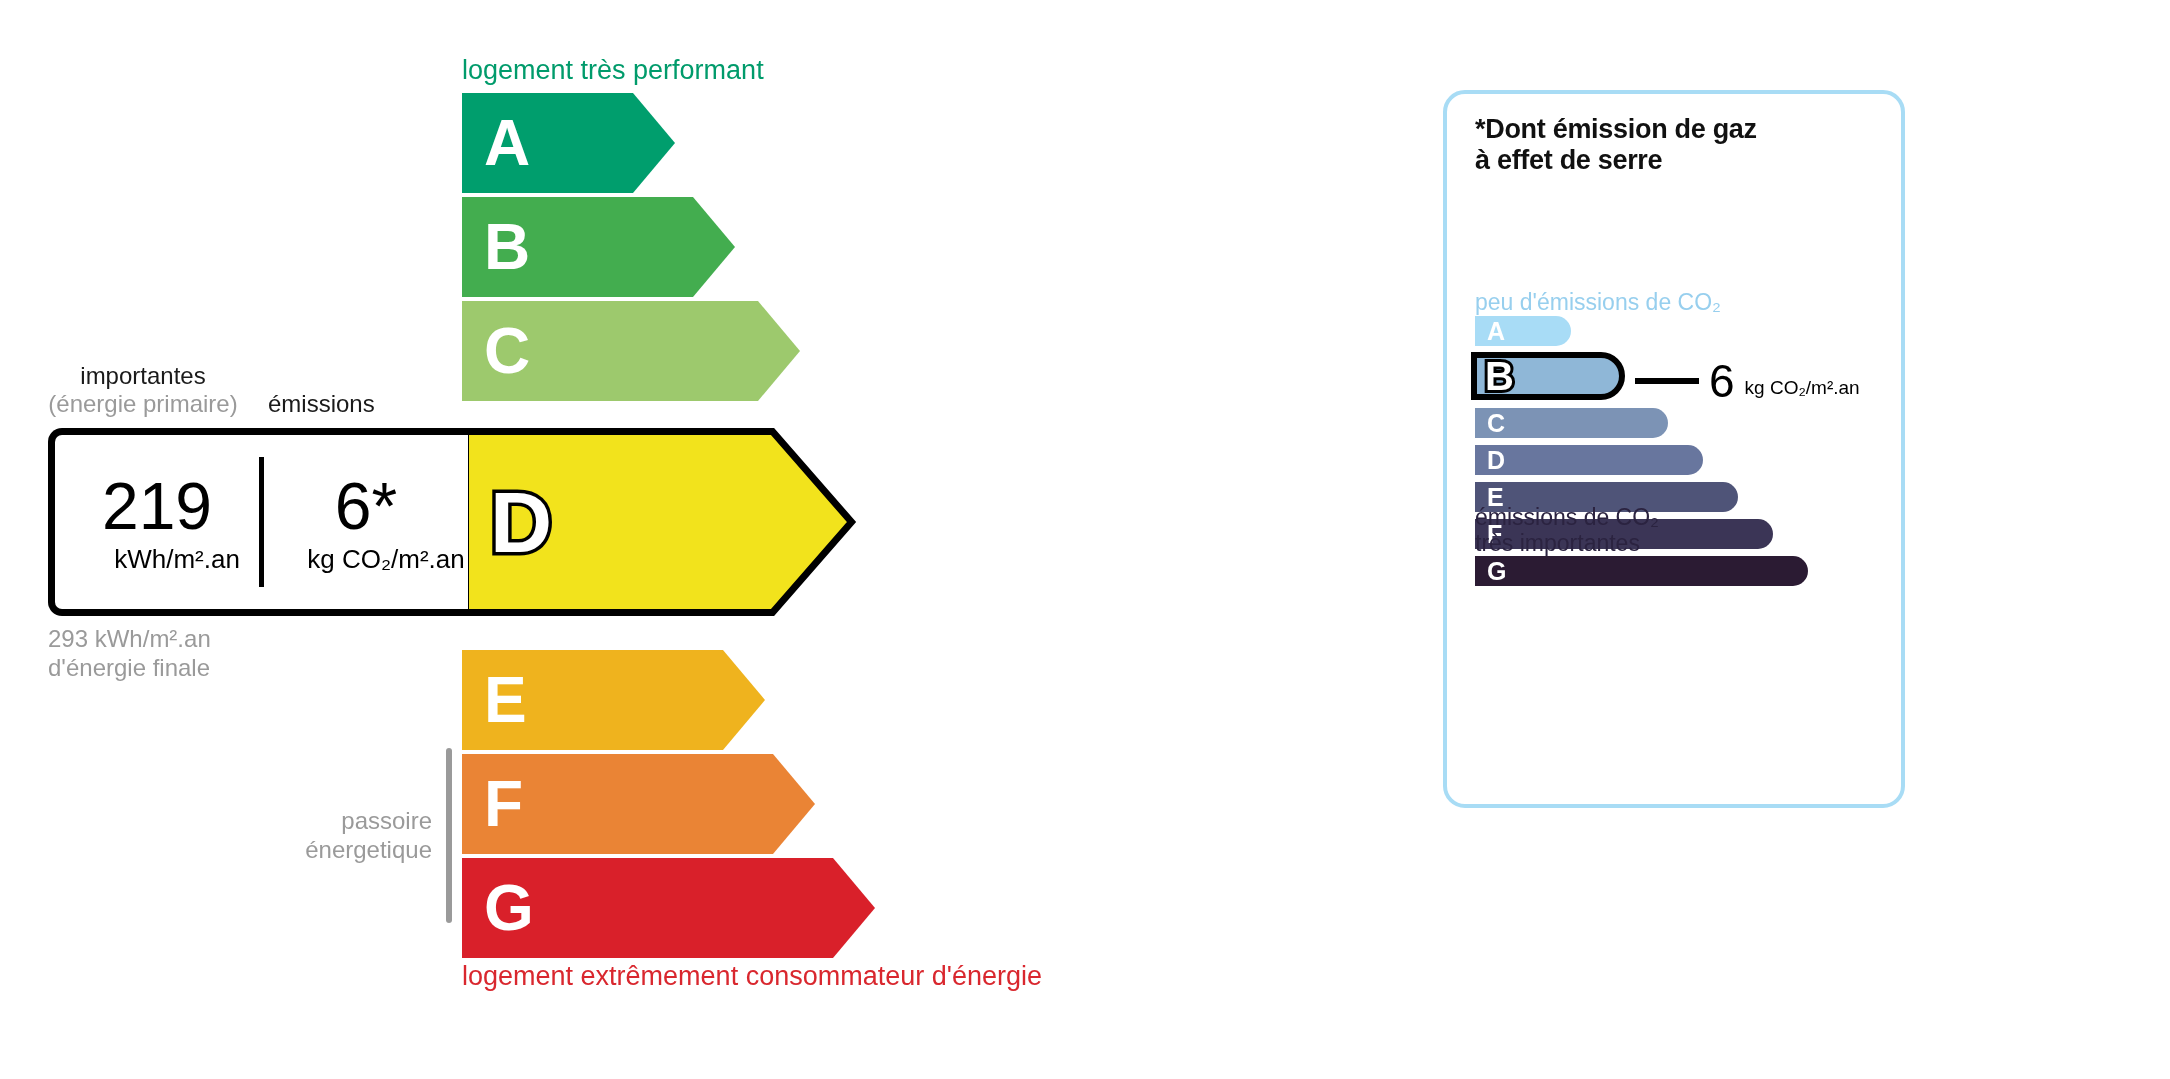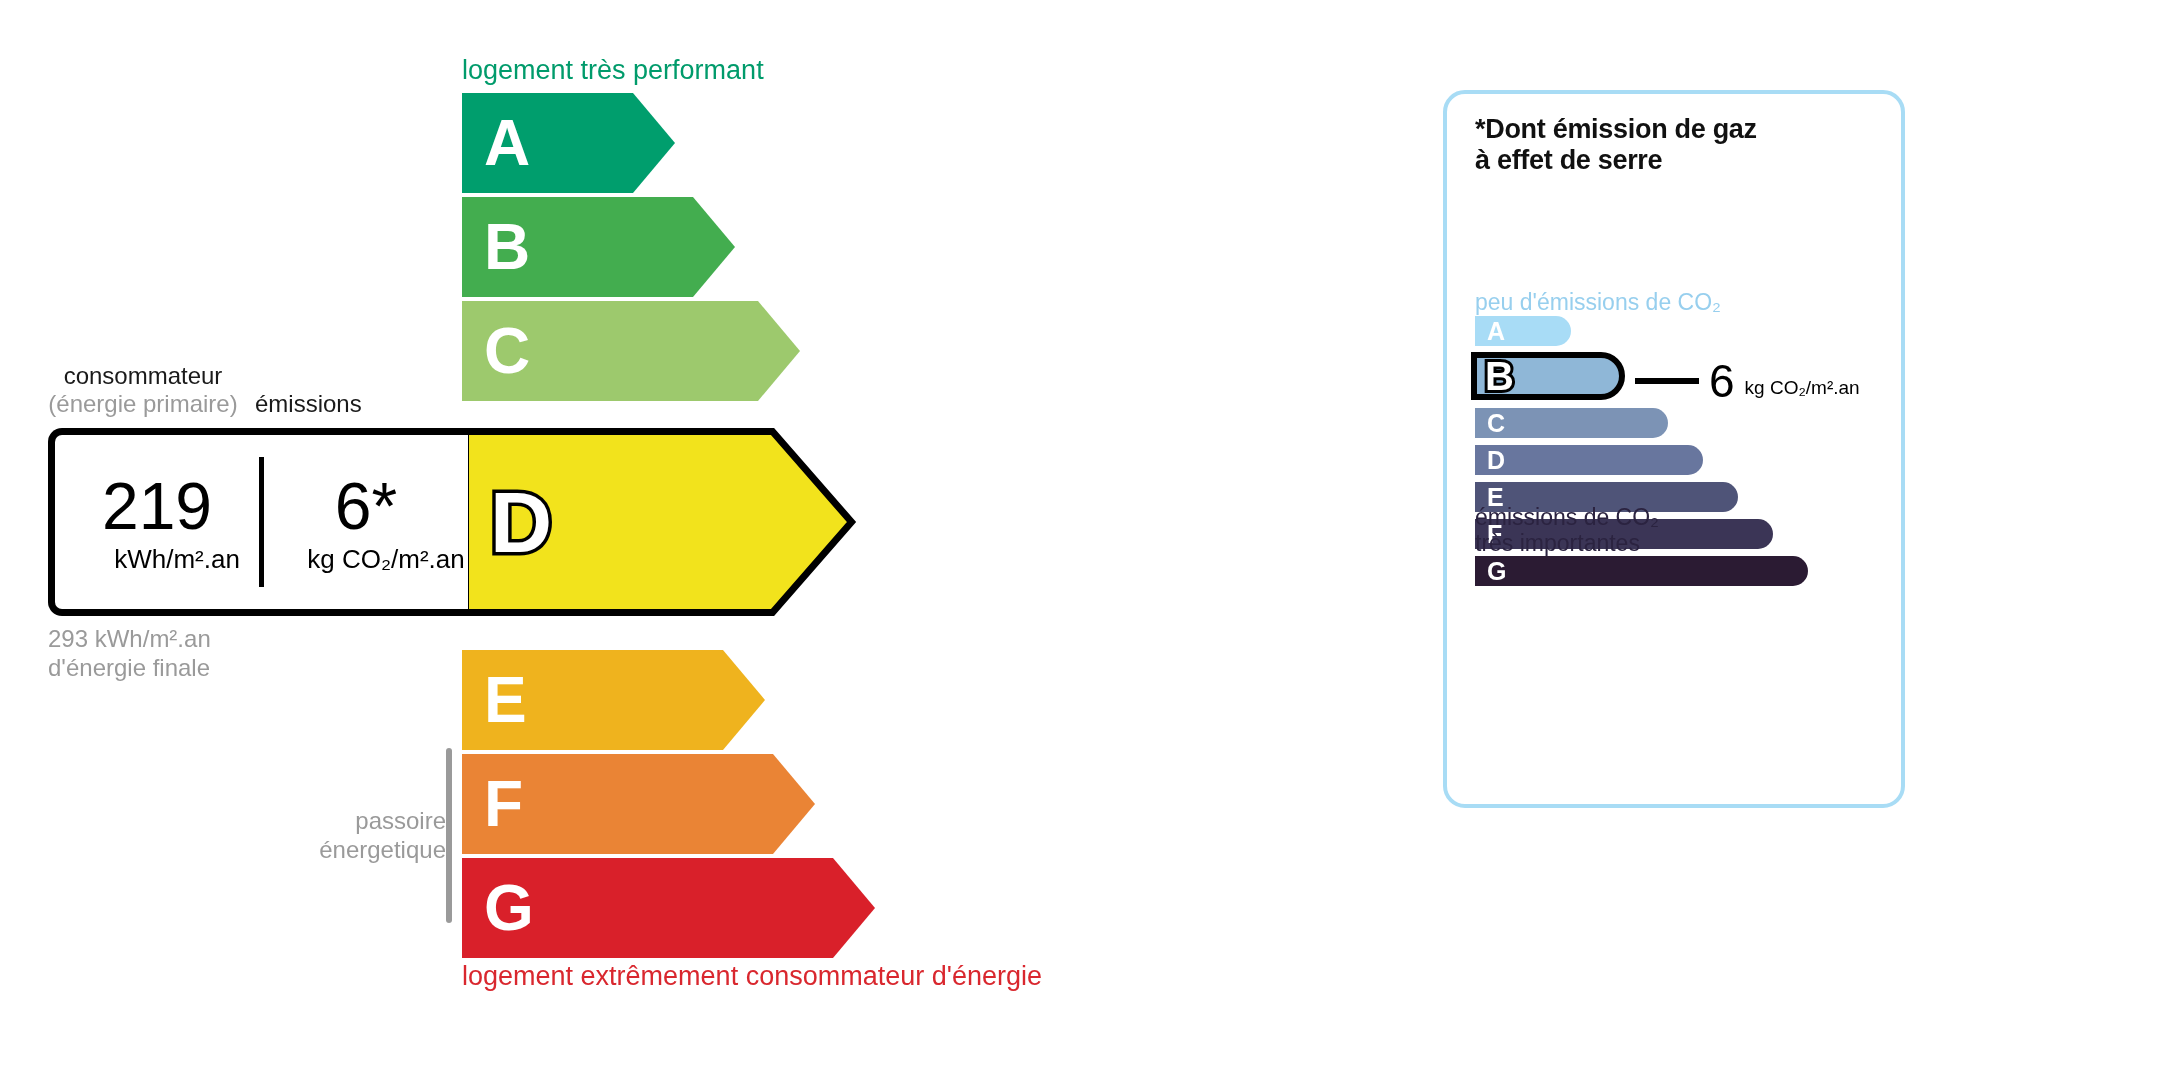--- a/index.html
+++ b/index.html
@@ -96,21 +96,21 @@
     text-align: center;
     font-size: 24px;
     color: #1a1a1a;
     line-height: 1.18;
   }
   .label-consommation .sub {
     color: #9a9a9a;
   }
   .label-emissions {
     position: absolute;
-    left: 255px;
+    left: 268px;
     top: 390px;
     font-size: 24px;
     color: #1a1a1a;
   }
 
   #value-box {
     position: absolute;
     left: 48px;
     top: 428px;
     width: 420px;
@@ -160,20 +160,21 @@
     line-height: 1.2;
   }
 
   .passoire-wrap {
     position: absolute;
     left: 222px;
     top: 748px;
     width: 230px;
     display: flex;
     align-items: center;
+    gap: 14px;
   }
   .passoire-label {
     flex: 1;
     text-align: right;
     font-size: 24px;
     color: #9a9a9a;
     line-height: 1.2;
   }
   .passoire-bracket {
     width: 6px;
@@ -352,21 +353,21 @@
           <div class="bar-shape">
             <svg viewBox="0 0 413 100" preserveAspectRatio="none">
               <polygon points="0,0 371,0 413,50 371,100 0,100" fill="#D9202A"></polygon>
             </svg>
           </div>
           <div class="bar-letter">G</div>
         </div>
       </div>
 
     <div class="label-consommation">
-      <div>consommateur</div>
+      <div>importantes</div>
       <div class="sub">(énergie primaire)</div>
     </div>
 
     <div class="label-emissions">émissions</div>
 
     <div id="value-box">
       <div class="value-cell">
         <div class="big">219</div>
         <div class="unit">kWh/m².an</div>
       </div>

